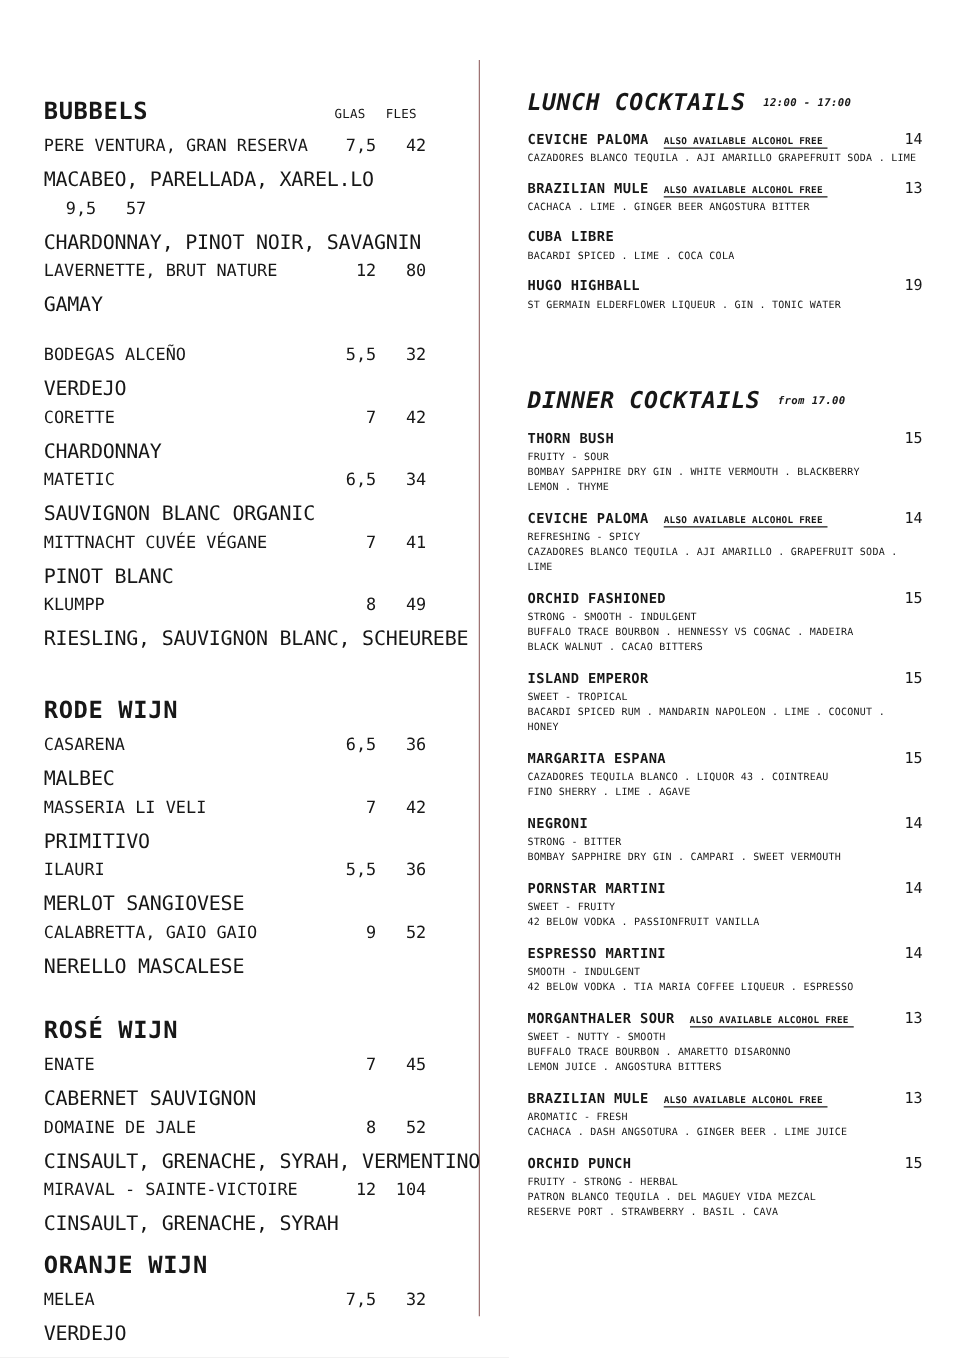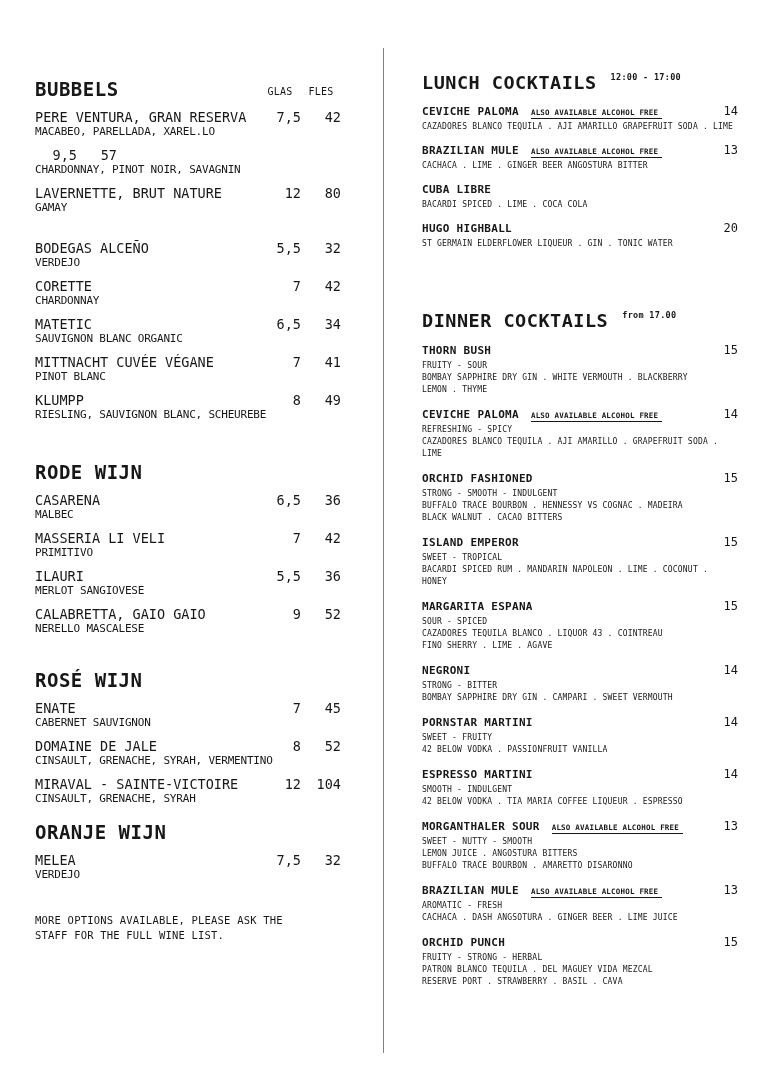--- a/index.html
+++ b/index.html
@@ -26,27 +26,27 @@
   .wine-section + .wine-section{margin-top:26px;}
   .wine-column section:nth-of-type(3){margin-top:40px;}
   .wine-column section:nth-of-type(4){margin-top:34px;}
   .wine-column section:nth-of-type(5){margin-top:16px;}
   .wine-item{margin-top:9px;}
   .wine-item:first-of-type{margin-top:15px;}
   .wine-row{display:flex;align-items:baseline;}
   .wine-name{flex:1;font-size:13.5px;line-height:16px;white-space:nowrap;}
   .wine-price{width:42px;text-align:right;font-size:13.5px;line-height:16px;}
   .wine-price.fles{width:40px;}
-  .wine-desc{font-size:11px;line-height:12px;margin-top:1px;letter-spacing:-.2px;white-space:nowrap;}
+  .wine-desc{font-size:16px;line-height:12px;margin-top:13px;letter-spacing:-.2px;white-space:nowrap;}
   .wine-footer{margin-top:32px;}
   .wine-footer-line{font-size:10.5px;line-height:15px;letter-spacing:.2px;white-space:nowrap;}
 
   
   .cocktail-column{position:absolute;left:422px;top:72px;width:316px;}
-  .cocktail-header-row{display:flex;align-items:flex-start;}
+  .cocktail-header-row{display:flex;align-items:center;font-style:italic;}
   .cocktail-title{font-size:18.5px;font-weight:bold;line-height:22px;margin:0;letter-spacing:.5px;white-space:nowrap;}
   .cocktail-subtitle{font-size:8.5px;font-weight:bold;margin-left:14px;letter-spacing:.3px;white-space:nowrap;}
   .cocktail-section + .cocktail-section{margin-top:60px;}
   .cocktail-item{margin-top:10px;}
   .cocktail-item:first-of-type{margin-top:9px;}
   .section-dinner .cocktail-item{margin-top:11px;}
   .section-dinner .cocktail-item:first-of-type{margin-top:10px;}
   .cocktail-row{display:flex;align-items:baseline;}
   .cocktail-name{font-size:11px;font-weight:bold;line-height:15px;letter-spacing:.3px;white-space:nowrap;}
   .af-tag{font-size:7.5px;font-weight:bold;margin-left:12px;letter-spacing:.2px;
@@ -250,21 +250,21 @@
             <span class="cocktail-name">CUBA LIBRE</span>
             <span class="cocktail-price"></span>
           </div>
           <div class="cocktail-lines">
             <div class="cocktail-line">BACARDI SPICED . LIME . COCA COLA</div>
           </div>
         </div>
         <div class="cocktail-item">
           <div class="cocktail-row">
             <span class="cocktail-name">HUGO HIGHBALL</span>
-            <span class="cocktail-price">20</span>
+            <span class="cocktail-price">19</span>
           </div>
           <div class="cocktail-lines">
             <div class="cocktail-line">ST GERMAIN ELDERFLOWER LIQUEUR . GIN . TONIC WATER</div>
           </div>
         </div>
       </section>
       <section class="cocktail-section section-dinner">
         <div class="cocktail-header-row">
           <h2 class="cocktail-title">DINNER COCKTAILS</h2>
           <span class="cocktail-subtitle">from 17.00</span>
@@ -313,21 +313,20 @@
             <div class="cocktail-line">BACARDI SPICED RUM . MANDARIN NAPOLEON . LIME . COCONUT .</div>
             <div class="cocktail-line">HONEY</div>
           </div>
         </div>
         <div class="cocktail-item">
           <div class="cocktail-row">
             <span class="cocktail-name">MARGARITA ESPANA</span>
             <span class="cocktail-price">15</span>
           </div>
           <div class="cocktail-lines">
-            <div class="cocktail-line">SOUR - SPICED</div>
             <div class="cocktail-line">CAZADORES TEQUILA BLANCO . LIQUOR 43 . COINTREAU</div>
             <div class="cocktail-line">FINO SHERRY . LIME . AGAVE</div>
           </div>
         </div>
         <div class="cocktail-item">
           <div class="cocktail-row">
             <span class="cocktail-name">NEGRONI</span>
             <span class="cocktail-price">14</span>
           </div>
           <div class="cocktail-lines">
@@ -356,22 +355,22 @@
           </div>
         </div>
         <div class="cocktail-item">
           <div class="cocktail-row">
             <span class="cocktail-name">MORGANTHALER SOUR</span>
             <span class="af-tag">ALSO AVAILABLE ALCOHOL FREE</span>
             <span class="cocktail-price">13</span>
           </div>
           <div class="cocktail-lines">
             <div class="cocktail-line">SWEET - NUTTY - SMOOTH</div>
+            <div class="cocktail-line">BUFFALO TRACE BOURBON . AMARETTO DISARONNO</div>
             <div class="cocktail-line">LEMON JUICE . ANGOSTURA BITTERS</div>
-            <div class="cocktail-line">BUFFALO TRACE BOURBON . AMARETTO DISARONNO</div>
           </div>
         </div>
         <div class="cocktail-item">
           <div class="cocktail-row">
             <span class="cocktail-name">BRAZILIAN MULE</span>
             <span class="af-tag">ALSO AVAILABLE ALCOHOL FREE</span>
             <span class="cocktail-price">13</span>
           </div>
           <div class="cocktail-lines">
             <div class="cocktail-line">AROMATIC - FRESH</div>

